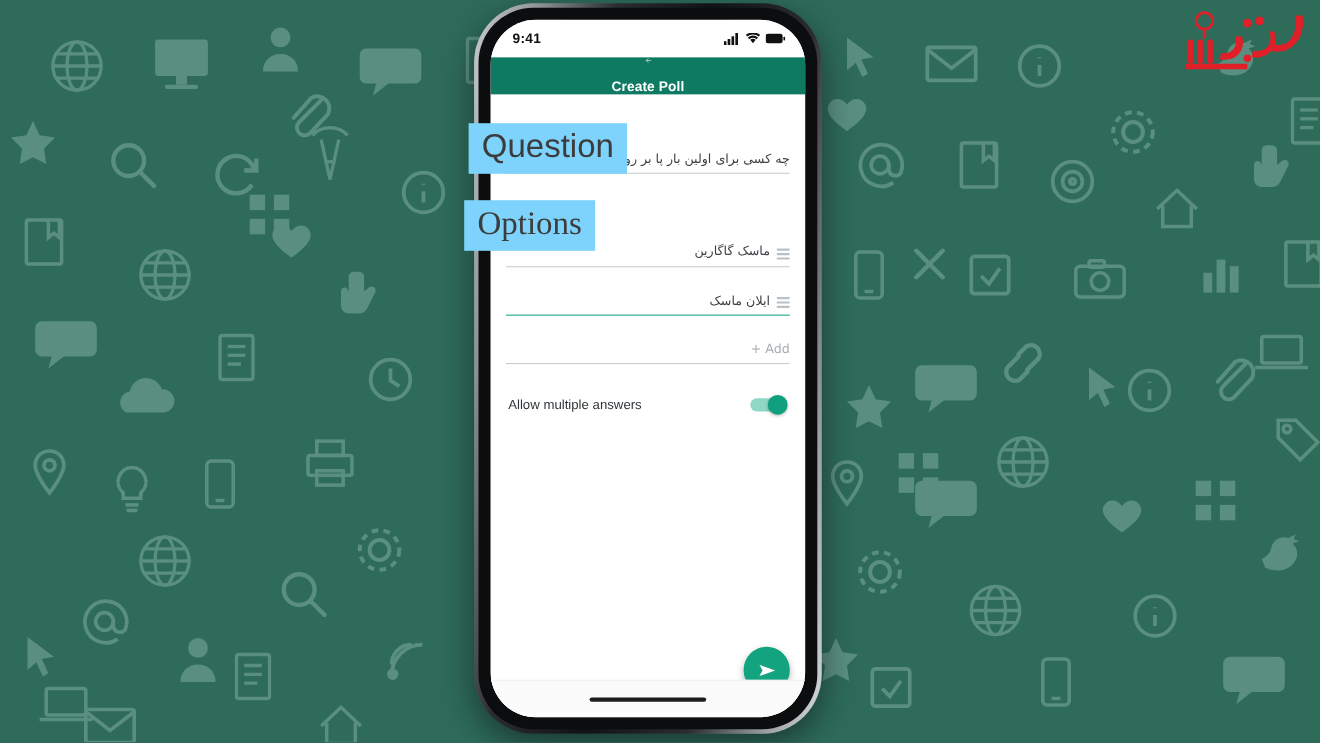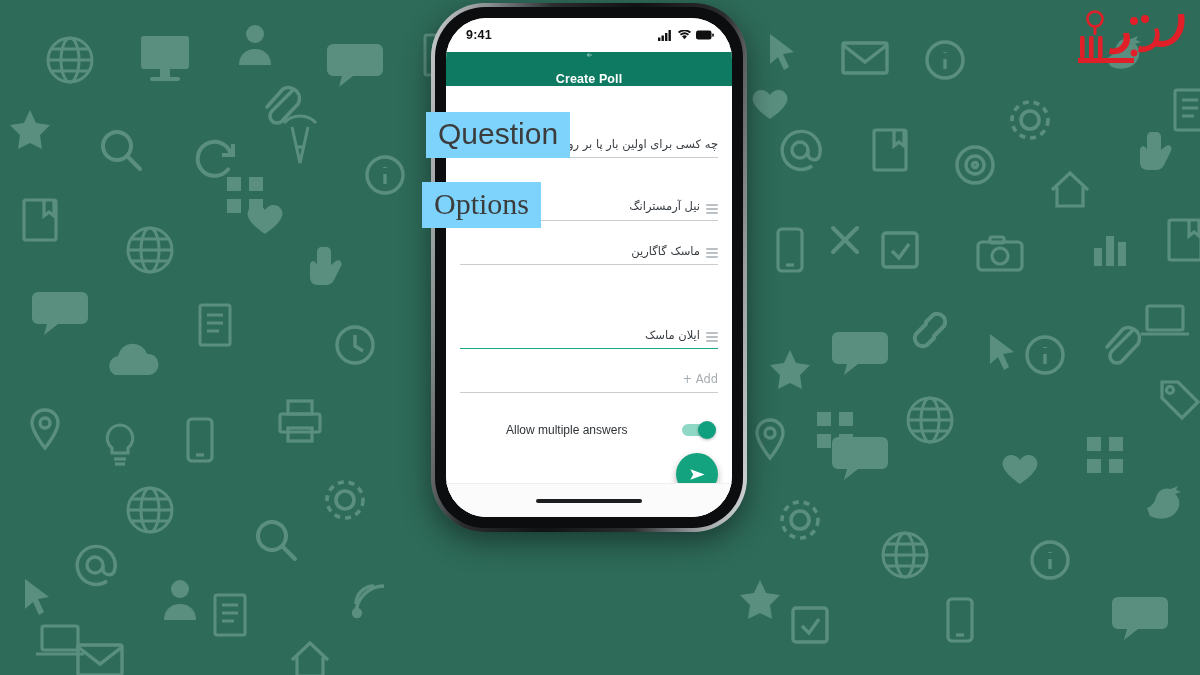--- a/index.html
+++ b/index.html
@@ -35,21 +35,21 @@
     height: 62px;
     z-index: 40;
   }
 
   
   #phone {
     position: absolute;
     left: 431px;
     top: 3px;
     width: 316px;
-    height: 529px;
+    height: 664px;
     z-index: 20;
     border-radius: 17px;
   }
   .phone-outer {
     position: absolute;
     inset: 0;
     border-radius: 54px;
     background: linear-gradient(100deg,#c9ccce 0%,#8b9093 14%,#2a2c2e 30%,#111213 50%,#2a2c2e 72%,#9a9ea1 88%,#d7dadd 100%);
     box-shadow: 0 10px 30px rgba(0,0,0,.45);
   }
@@ -155,21 +155,21 @@
 
   .field-row {
     position: relative;
     display: flex;
     align-items: flex-end;
     justify-content: flex-end;
     gap: 6px;
     padding-bottom: 4px;
     border-bottom: 1px solid #c9cdd0;
   }
-  .field-row.active { border-bottom: 1.6px solid #19a98a; margin-top: 40px; }
+  .field-row.active { border-bottom: 1.6px solid #19a98a; }
 
   .field-text {
     font-family: "DejaVu Sans", "Liberation Sans", sans-serif;
     font-size: 11.5px;
     color: #3a3f44;
     direction: rtl;
     text-align: right;
     white-space: nowrap;
     line-height: 1.5;
   }
@@ -201,21 +201,20 @@
 
   .toggle-row {
     display: flex;
     align-items: center;
     justify-content: space-between;
     padding: 0 2px;
   }
   .toggle-label {
     font-size: 12px;
     color: #2f3438;
-    margin-left: 44px;
   }
   .switch {
     position: relative;
     width: 34px;
     height: 14px;
   }
   .switch-track {
     position: absolute;
     left: 0; top: 1px;
     width: 30px;
@@ -587,28 +586,20 @@
         <div class="content">
 
           <div class="spacer-top"></div>
 
           <div class="field-row">
             <div class="field-text">چه کسی برای اولین بار پا بر روی ماه گذاشت؟</div>
           </div>
 
           <div class="gap-lg"></div>
 
-          <div class="field-row">
-            <div class="field-text">نیل آرمسترانگ</div>
-            <div class="drag-handle">
-              <span></span>
-                <span></span>
-                <span></span>
-            </div>
-          </div>
 
           <div class="gap-sm"></div>
 
           <div class="field-row">
             <div class="field-text">ماسک گاگارین</div>
             <div class="drag-handle">
               <span></span>
                 <span></span>
                 <span></span>
             </div>

